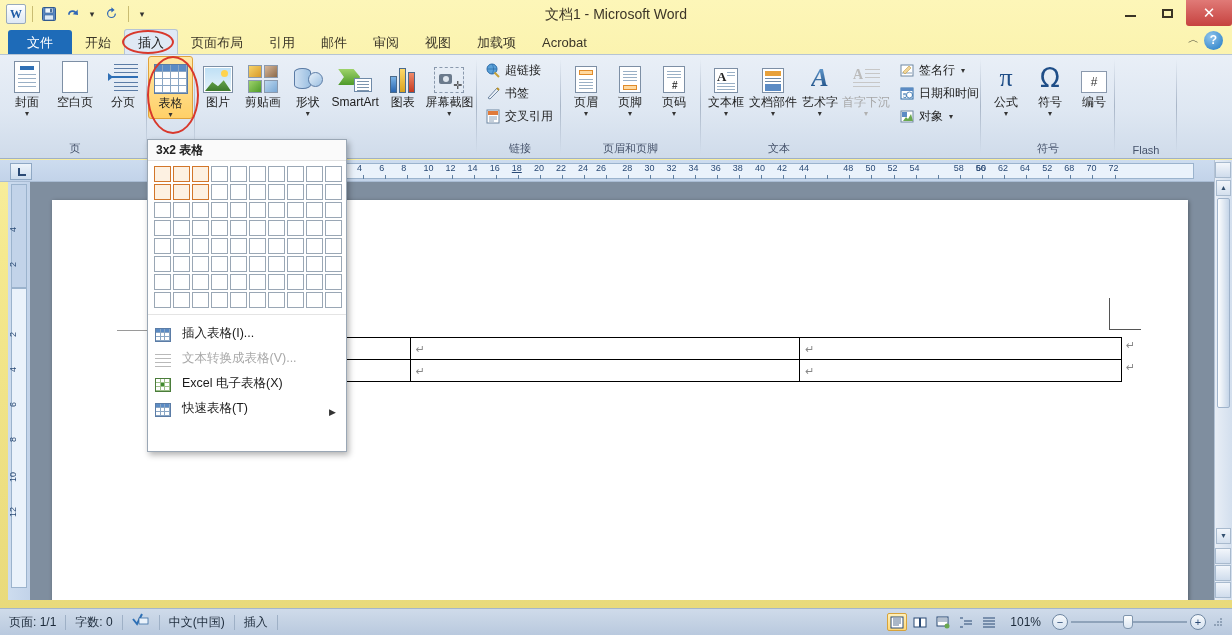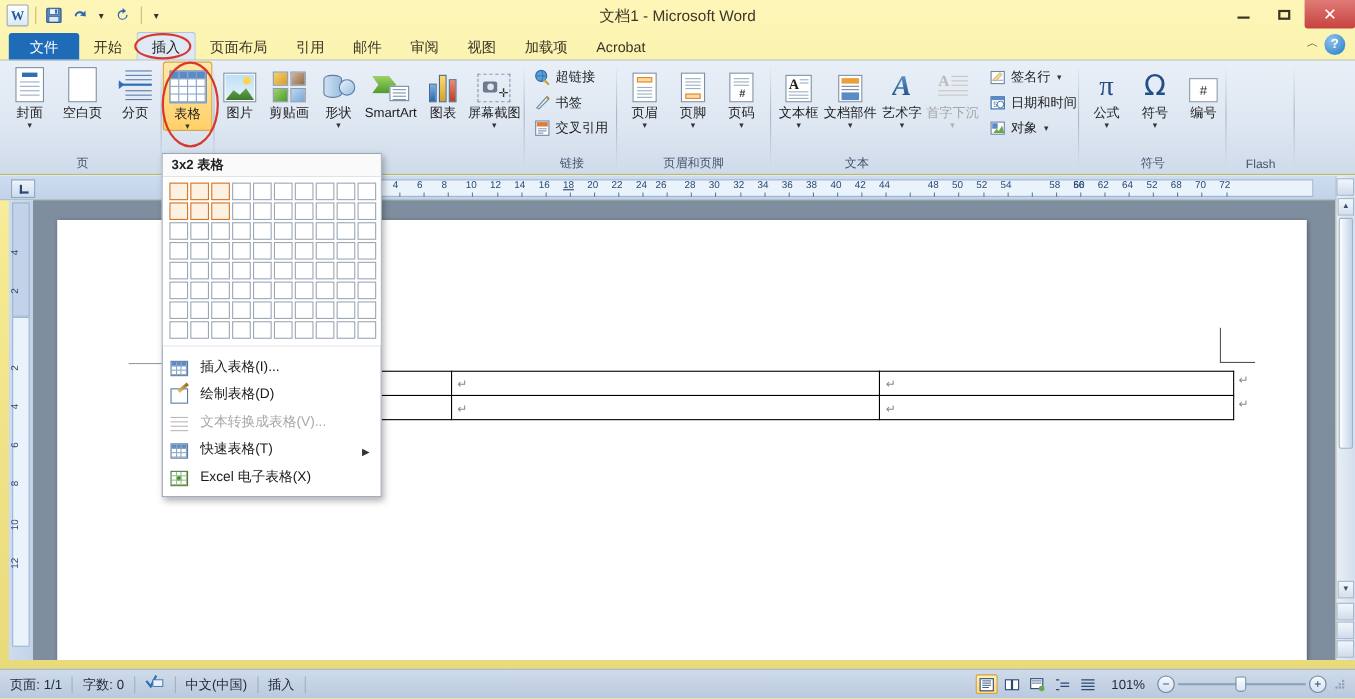--- a/index.html
+++ b/index.html
@@ -932,69 +932,63 @@
               <i></i>
               <i></i>
               <i></i>
               <i></i>
               <i></i>
               <i></i>
             </span>
           </span>
         <span class="ml">插入表格(I)...</span>
       </div>
-      <div class="mitem">
-        <span class="mi">
-            <span class="mi-draw"></span>
-          </span>
-        <span class="ml">绘制表格(D)</span>
-      </div>
       <div class="mitem dis">
         <span class="mi">
             <span class="mi-conv">
               <b style="top:1px"></b>
               <b style="top:5px"></b>
               <b style="top:9px"></b>
               <b style="top:13px"></b>
             </span>
           </span>
         <span class="ml">文本转换成表格(V)...</span>
       </div>
       <div class="mitem">
         <span class="mi">
+            <span class="mi-xls">
+              <i></i>
+              <i></i>
+              <i></i>
+              <i></i>
+              <i></i>
+              <i></i>
+              <i></i>
+              <i></i>
+              <i></i>
+            </span>
+          </span>
+        <span class="ml">Excel 电子表格(X)</span>
+      </div>
+      <div class="mitem">
+        <span class="mi">
             <span class="mi-tbl">
               <i></i>
               <i></i>
               <i></i>
               <i></i>
               <i></i>
               <i></i>
               <i></i>
               <i></i>
               <i></i>
             </span>
           </span>
         <span class="ml">快速表格(T)</span>
         <span class="sub">▶</span>
       </div>
-      <div class="mitem">
-        <span class="mi">
-            <span class="mi-xls">
-              <i></i>
-              <i></i>
-              <i></i>
-              <i></i>
-              <i></i>
-              <i></i>
-              <i></i>
-              <i></i>
-              <i></i>
-            </span>
-          </span>
-        <span class="ml">Excel 电子表格(X)</span>
-      </div>
     </div>
   </div>
 
   <div class="ellipse" style="left:122px;top:30px;width:52px;height:24px;"></div>
   <div class="ellipse" style="left:147px;top:56px;width:52px;height:78px;"></div>
 
 </div>
 
 </body></html>

